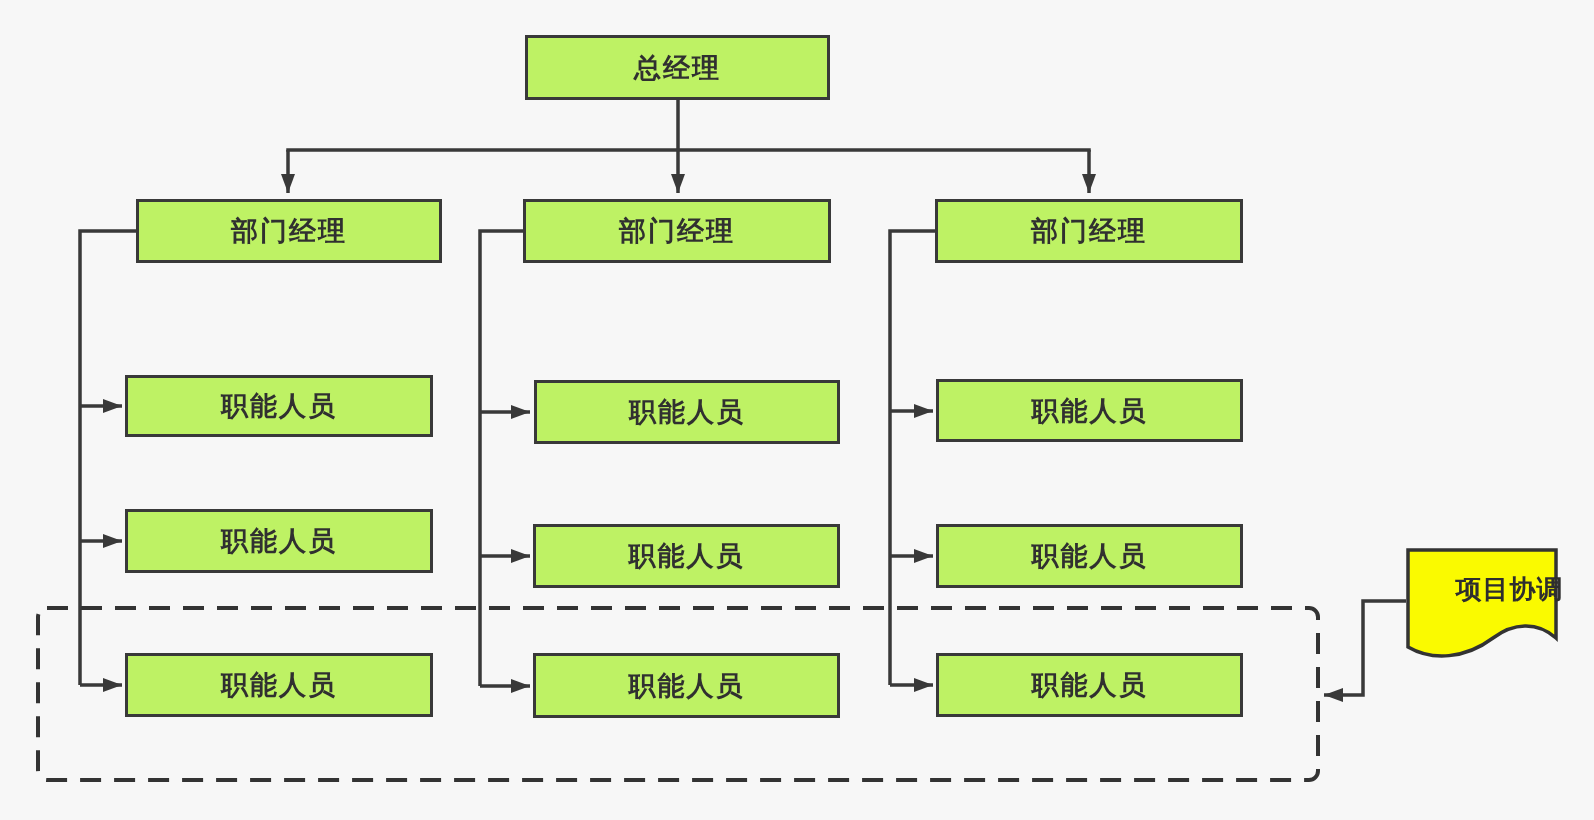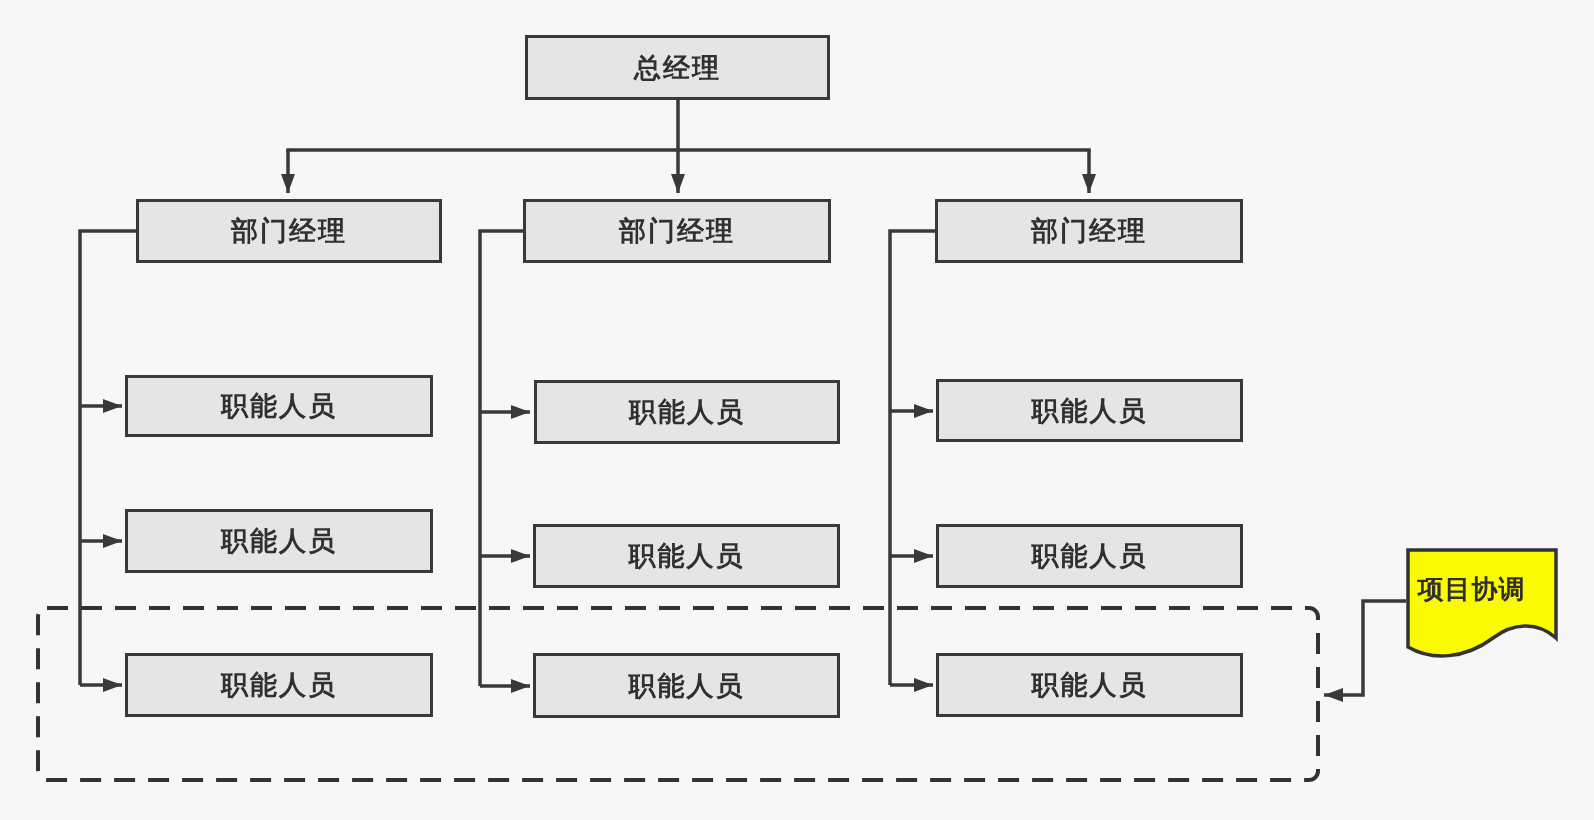--- a/index.html
+++ b/index.html
@@ -18,21 +18,21 @@
   .overlay {
     position: absolute;
     left: 0;
     top: 0;
     width: 1594px;
     height: 820px;
   }
   .node {
     position: absolute;
     box-sizing: border-box;
-    background: #e5e5e5;
+    background: #bef264;
     border: 3.5px solid #393939;
     color: #303030;
     font-size: 27px;
     font-weight: 700;
     letter-spacing: 2px;
     display: flex;
     align-items: center;
     justify-content: center;
     white-space: nowrap;
   }
@@ -43,20 +43,21 @@
     width: 127px;
     height: 74px;
     display: flex;
     align-items: center;
     justify-content: center;
     color: #2e2e2e;
     font-size: 26px;
     font-weight: 700;
     letter-spacing: 1px;
     white-space: nowrap;
+    padding-left: 38px;
   }
 </style>
 </head>
 <body>
 
 <div class="canvas">
 
   <svg class="overlay" width="1594" height="820" viewBox="0 0 1594 820" fill="none" stroke="#393939" stroke-width="3.5">
     <defs>
       <marker id="arrow" markerUnits="userSpaceOnUse" markerWidth="20" markerHeight="16" refX="19" refY="7" orient="auto">

